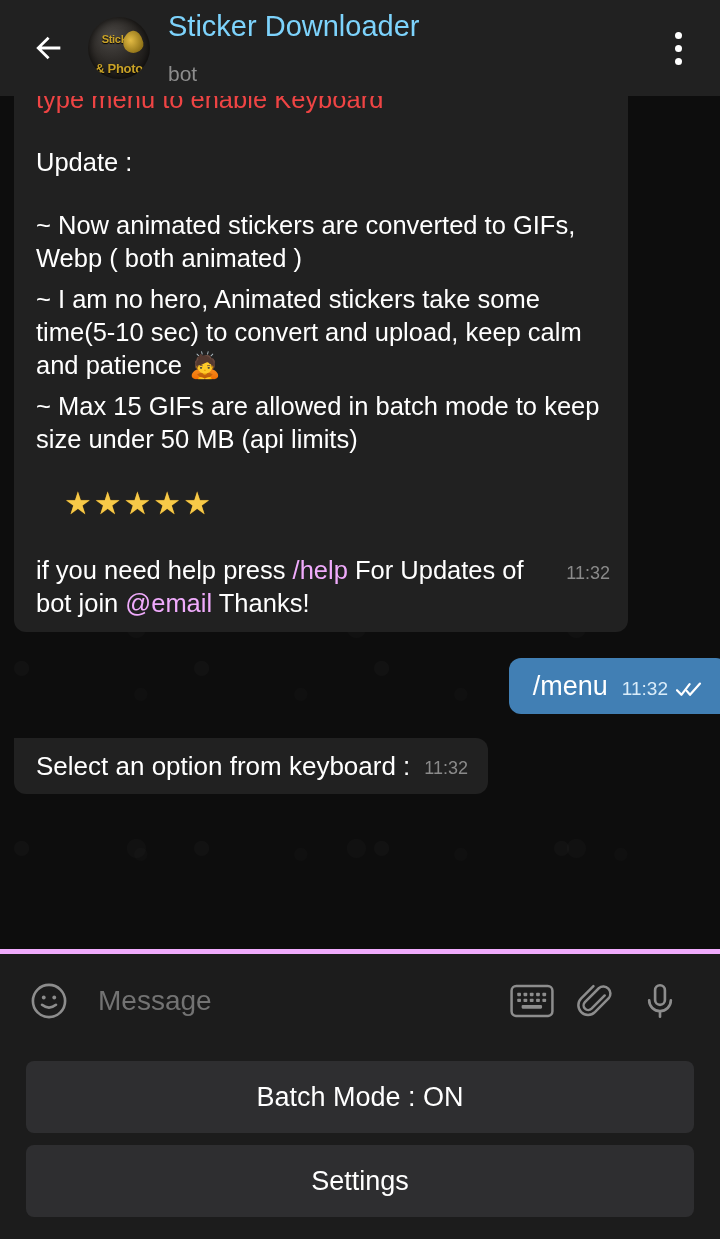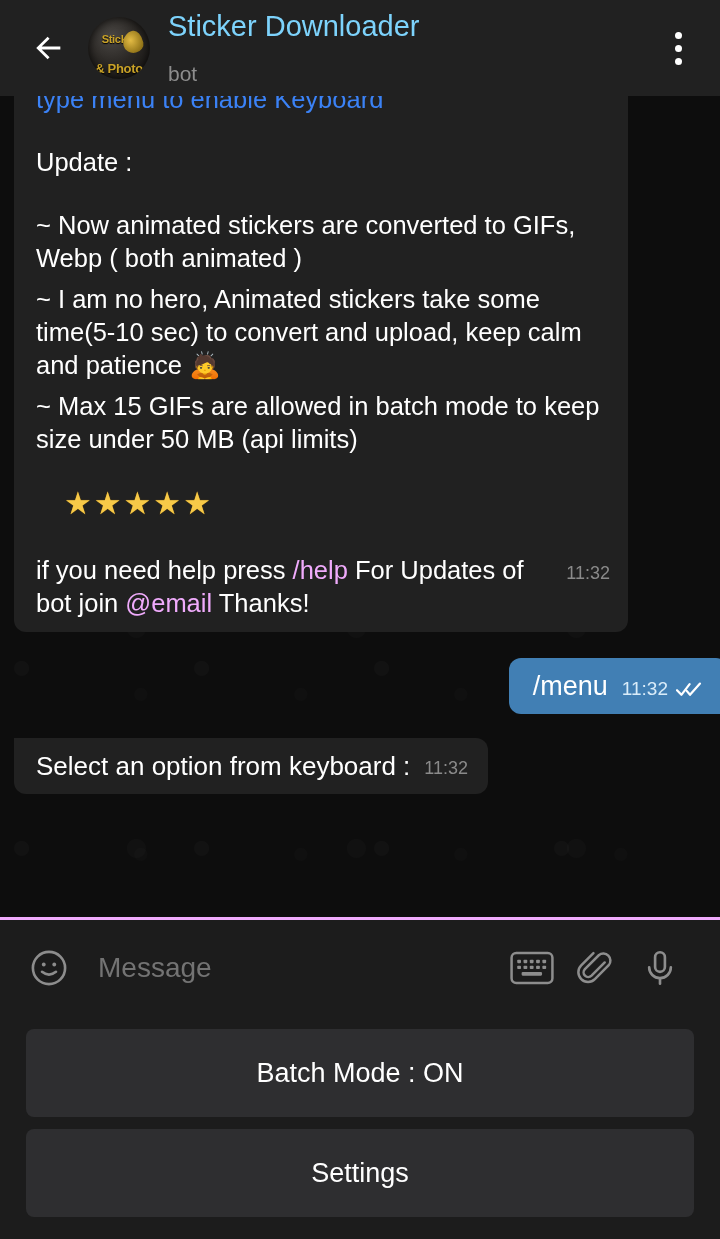--- a/index.html
+++ b/index.html
@@ -96,21 +96,21 @@
   }
   .msg-in.first { margin-top: 0; border-radius: 0 0 12px 12px; }
   .msg-body {
     font-size: 25.5px; line-height: 33px;
     color: #ffffff; word-wrap: break-word;
     white-space: pre-wrap;
     margin-top: 8px;
   }
   .clip-line {
     height: 20px; overflow: hidden; position: relative;
-    font-size: 25.5px; line-height: 33px; color: #3b82f6;
+    font-size: 25.5px; line-height: 33px; color: #ef4444;
   }
   .clip-line span { position: absolute; bottom: 0; left: 0; white-space: nowrap; }
   .para { margin-top: 30px; }
   .stars { font-size: 31px; letter-spacing: 2px; color: #f0b429; margin: 28px 0 0 28px; line-height: 40px; }
   .star { color: #f7c948; text-shadow: 0 0 1px #a5730a; }
   .link { color: #f0abfc; }
   .meta-in {
     float: right; color: #8a8a8a; font-size: 18px;
     line-height: 22px; margin: 8px 0 0 10px;
   }
@@ -138,40 +138,40 @@
   }
   .msg-in2 .txt { font-size: 26px; line-height: 32px; }
   .msg-in2 .meta { font-size: 18px; color: #8a8a8a; padding-bottom: 3px; }
 
   
   .inputbar {
     flex: 0 0 auto; height: 98px;
     background: #1c1c1c;
     display: flex; align-items: center;
     padding: 0 28px 0 22px; gap: 0;
-    border-top: 3px solid #f0abfc;
+    border-top: 5px solid #f0abfc;
   }
   .emoji-btn { width: 54px; height: 54px; flex: 0 0 auto; display: flex; align-items: center; justify-content: center; cursor: pointer; }
   .msg-placeholder { flex: 1 1 auto; color: #737373; font-size: 28px; margin-left: 22px; }
   .ib-icon { width: 64px; height: 54px; flex: 0 0 auto; display: flex; align-items: center; justify-content: center; cursor: pointer; }
   .ib-icon svg { display: block; }
 
   
   .keyboard {
     flex: 0 0 auto;
     background: #1c1c1c;
     padding: 14px 26px 22px 26px;
     display: flex; flex-direction: column; gap: 12px;
   }
   .kb-row { display: flex; gap: 18px; }
   .kb-btn {
     flex: 1 1 0; min-width: 0;
     background: #2e2e30;
     border-radius: 8px;
-    height: 88px;
+    height: 72px;
     display: flex; align-items: center; justify-content: center;
     color: #ffffff; font-size: 27px;
     cursor: pointer; user-select: none;
     text-align: center;
   }
 </style>
 </head>
 <body>
 
 <div id="app">

